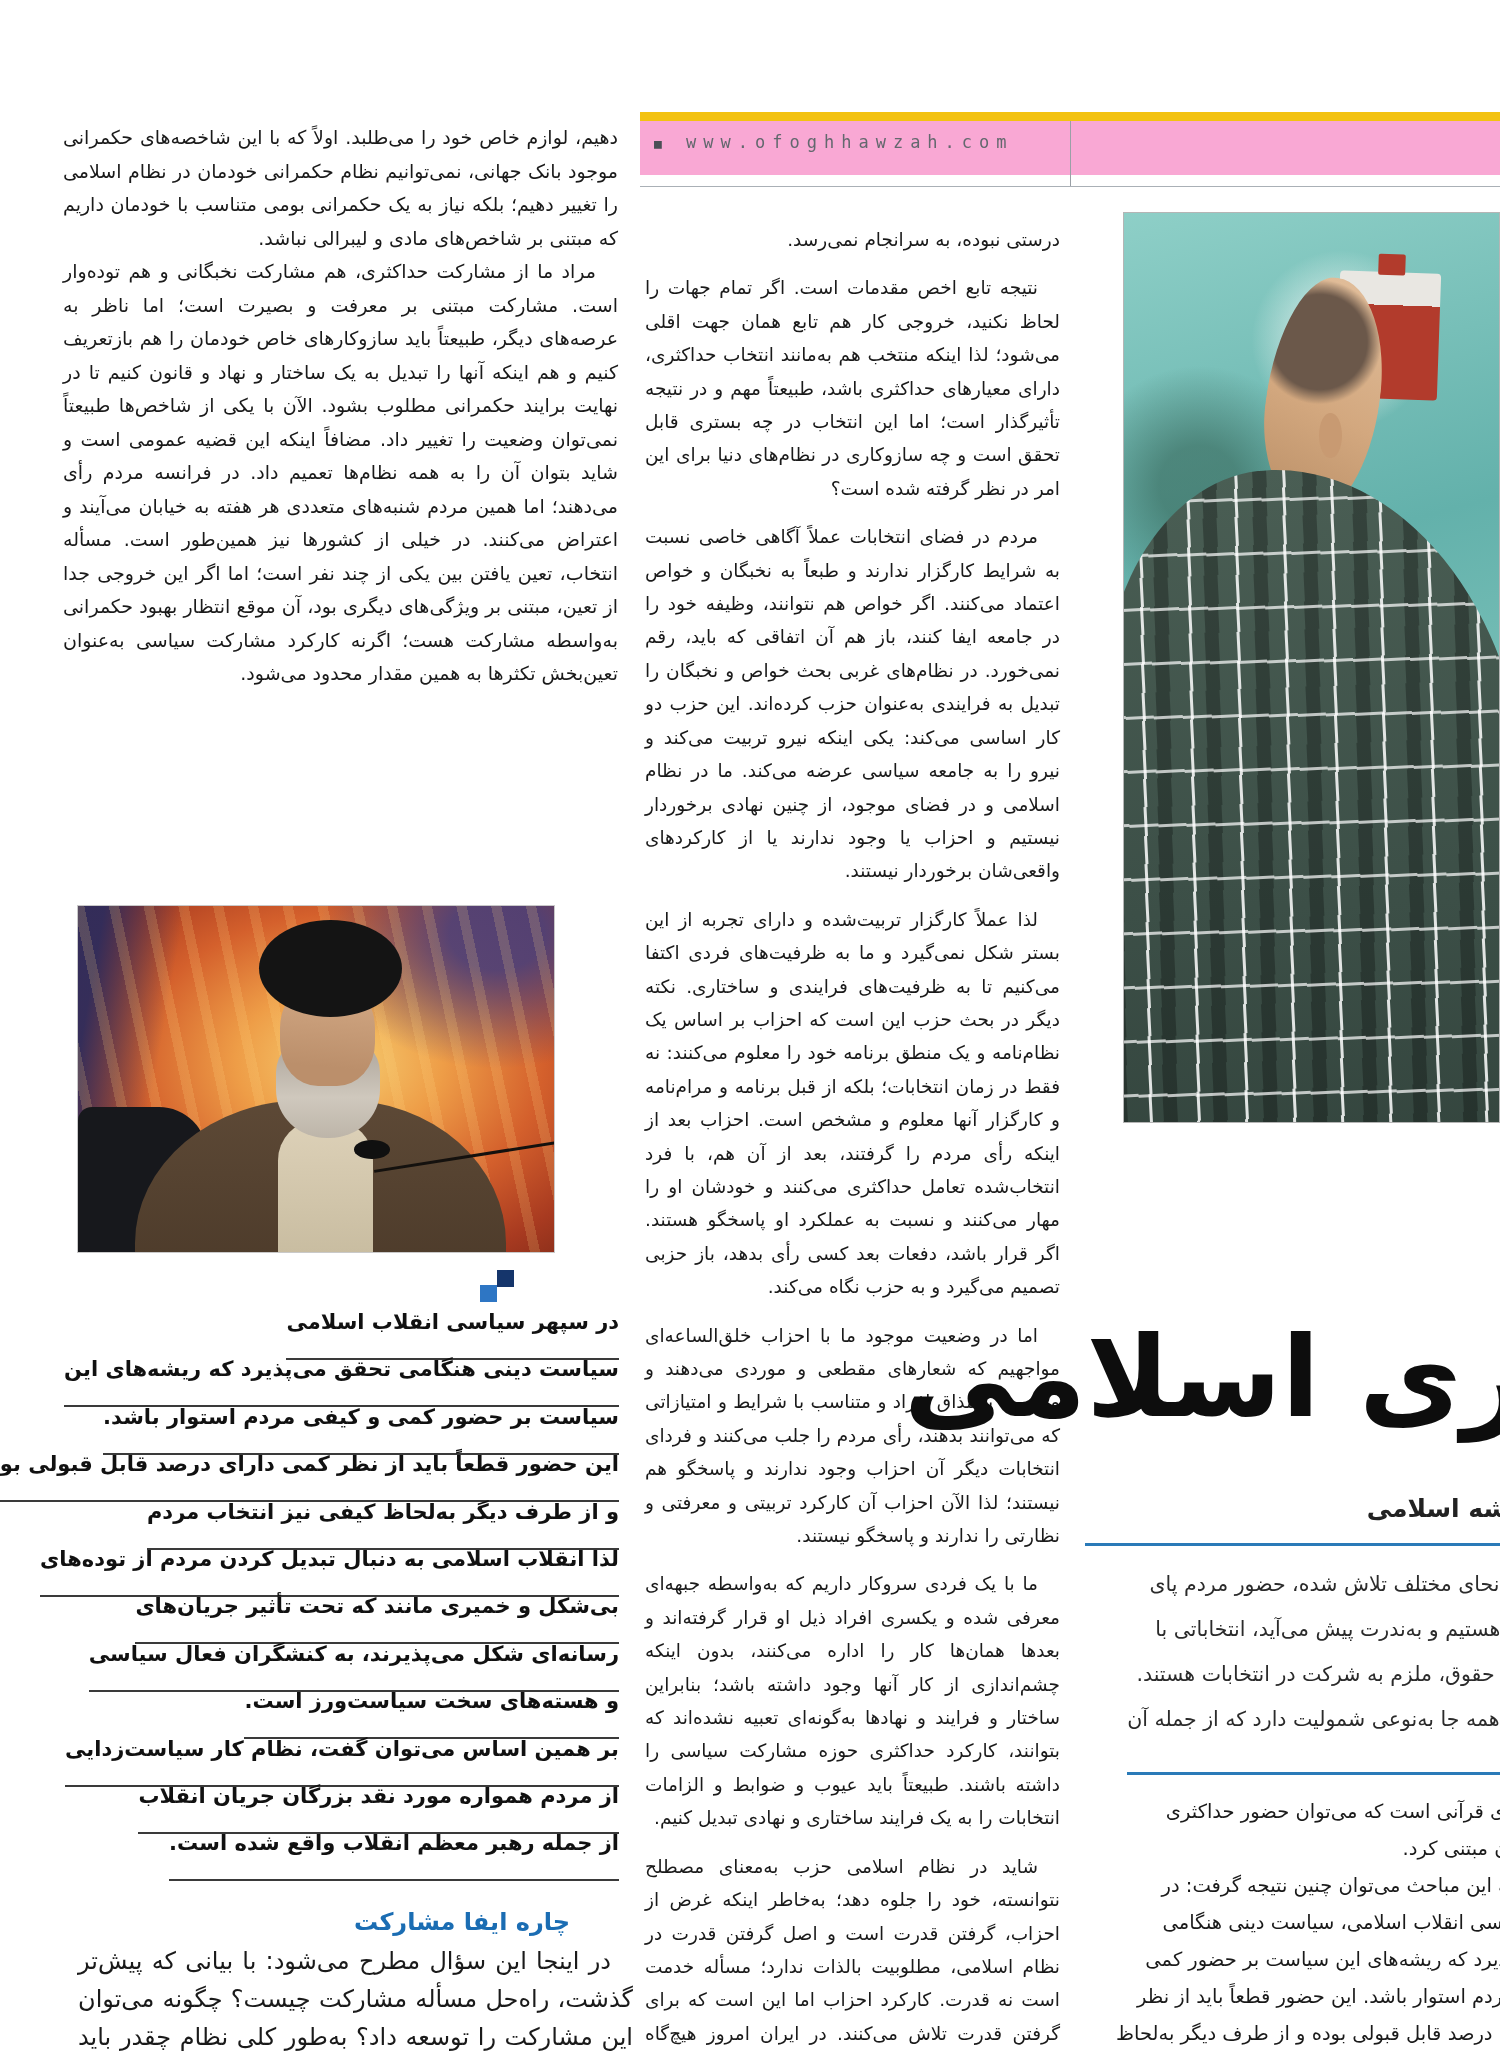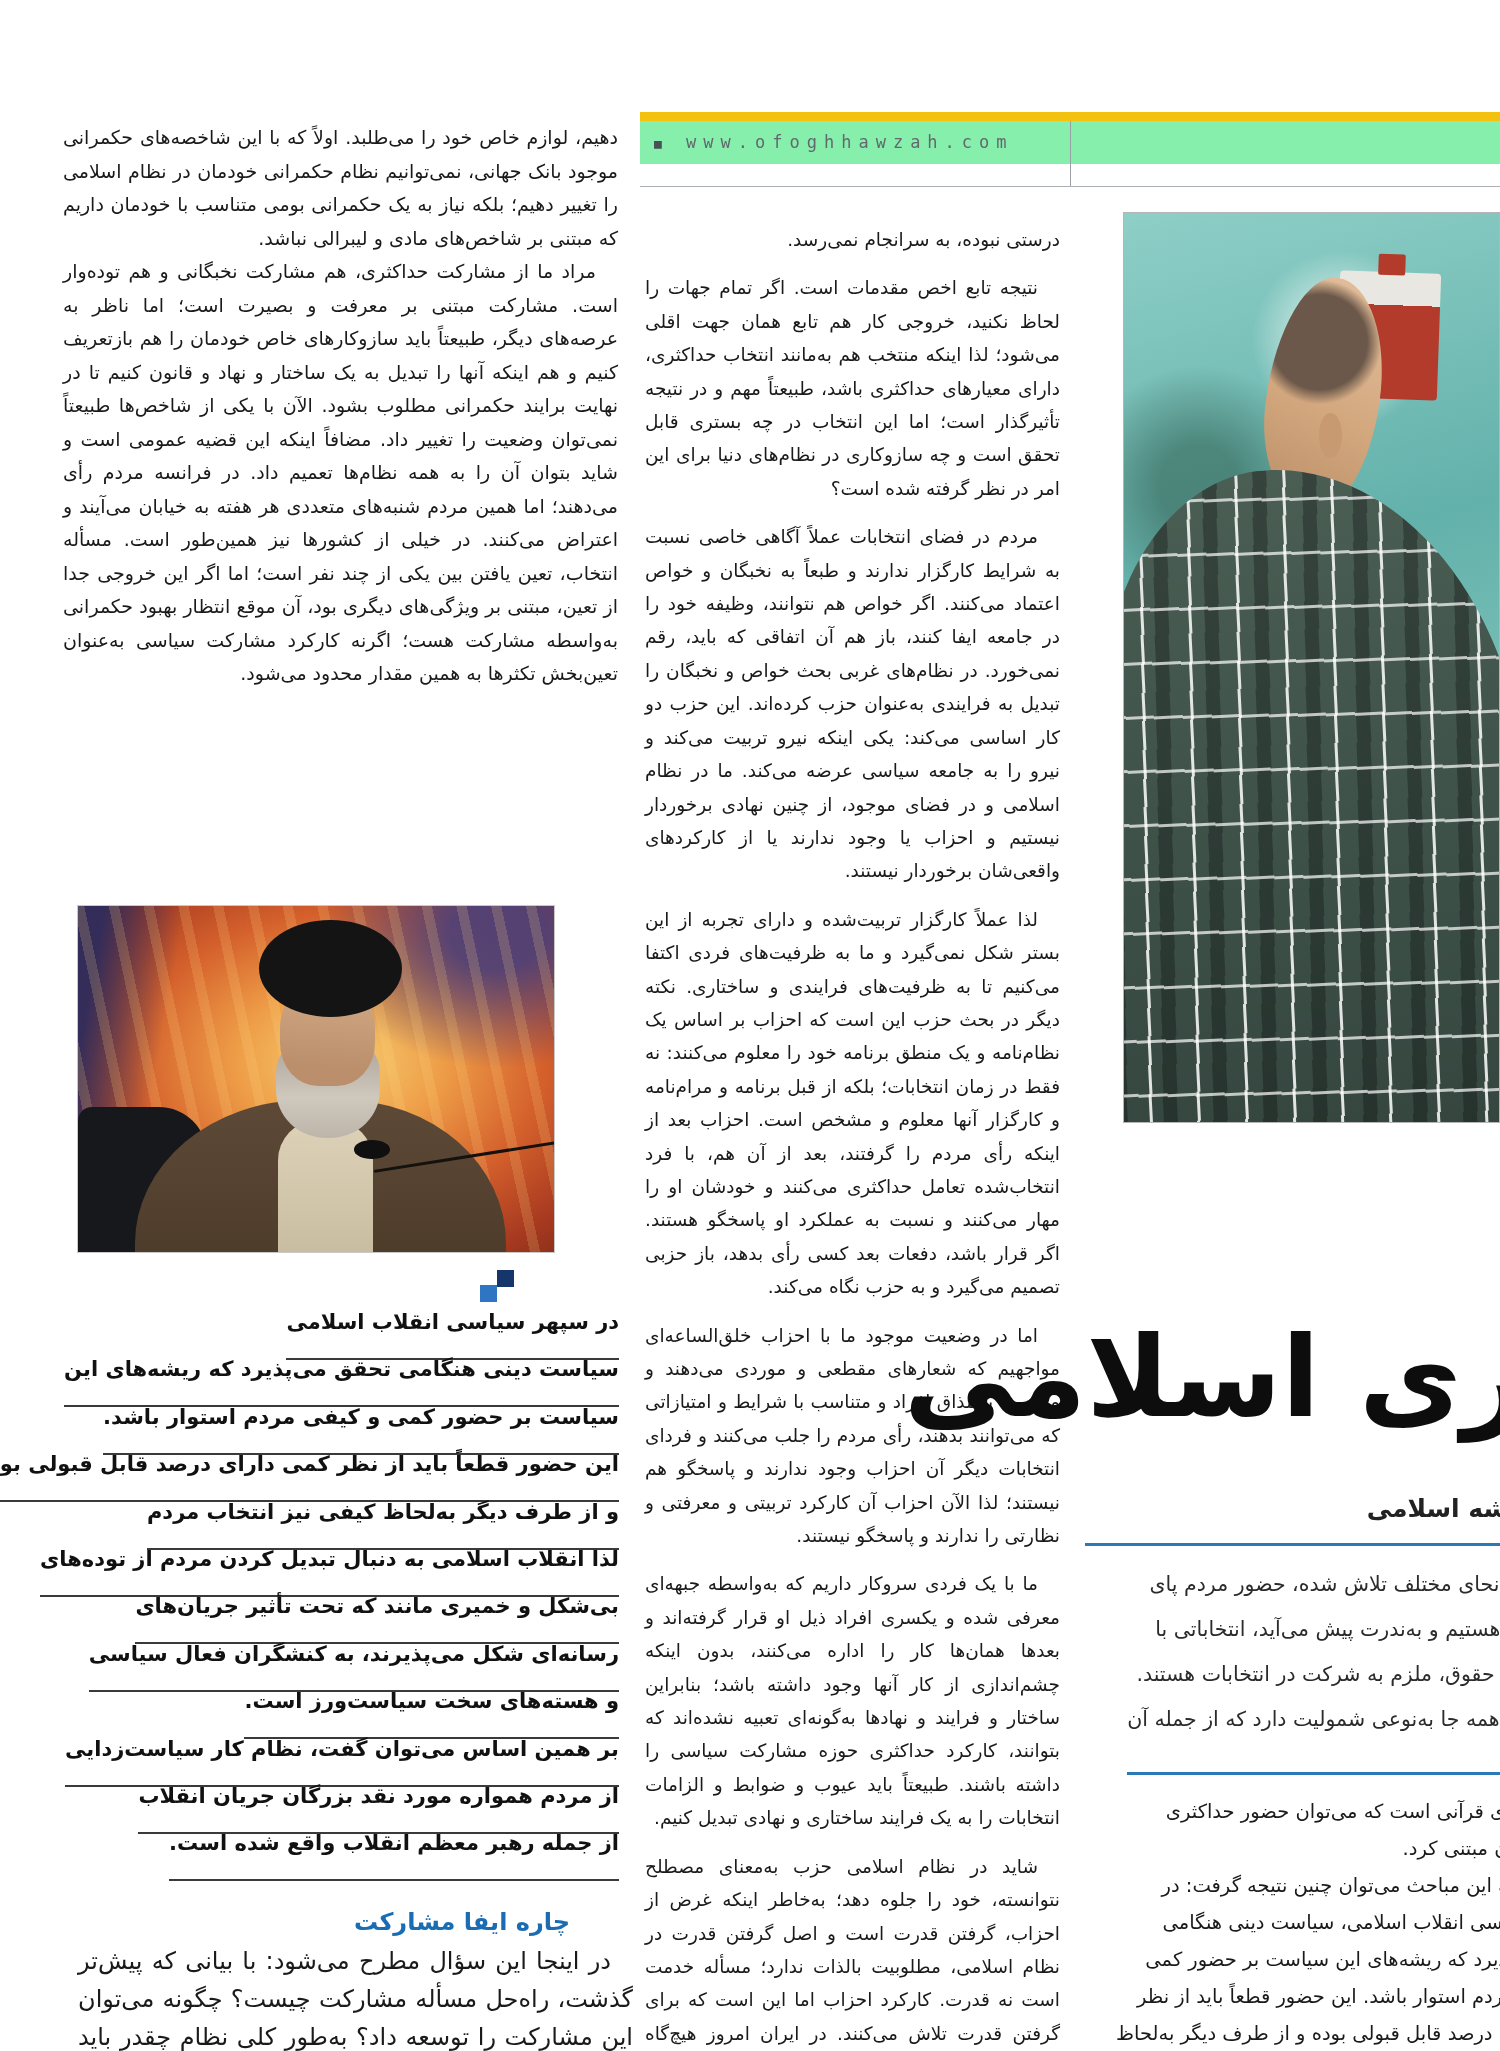--- a/index.html
+++ b/index.html
@@ -9,21 +9,21 @@
   #col-a{position:absolute;left:63px;top:121px;width:555px;direction:rtl;text-align:justify;
          font-size:19px;line-height:33.5px;}
   #col-a p{margin:0;text-indent:22px;}
   #col-a p.noindent{text-indent:0;}
   
   #col-b{position:absolute;left:630px;top:208px;width:445px;direction:rtl;text-align:justify;
          font-size:18.5px;line-height:33.4px;}
   #col-b p{margin:15px;text-indent:22px;}
   #col-b p.noindent{text-indent:0;}
   
-  #url-strip{position:absolute;left:640px;top:112px;width:860px;height:52px;background:#86efac;
+  #url-strip{position:absolute;left:640px;top:112px;width:860px;height:63px;background:#f9a8d4;
              border-top:9px solid #f3c211;box-sizing:border-box;}
   #url-text{position:absolute;left:14px;top:11px;direction:ltr;font-family:"DejaVu Sans Mono",monospace;
             font-size:17px;letter-spacing:7px;color:#63686e;white-space:nowrap;}
   #url-text .bullet{font-size:13px;color:#4a4f55;letter-spacing:7px;}
   #strip-vline{position:absolute;left:1070px;top:121px;width:1px;height:66px;background:#9aa0a6;}
   #strip-hline{position:absolute;left:640px;top:186px;width:860px;height:1px;background:#aab0b6;}
   
   #voter-photo{position:absolute;left:1123px;top:212px;width:377px;height:911px;overflow:hidden;
      border:1px solid #b5b5b5;box-sizing:border-box;
      background:

